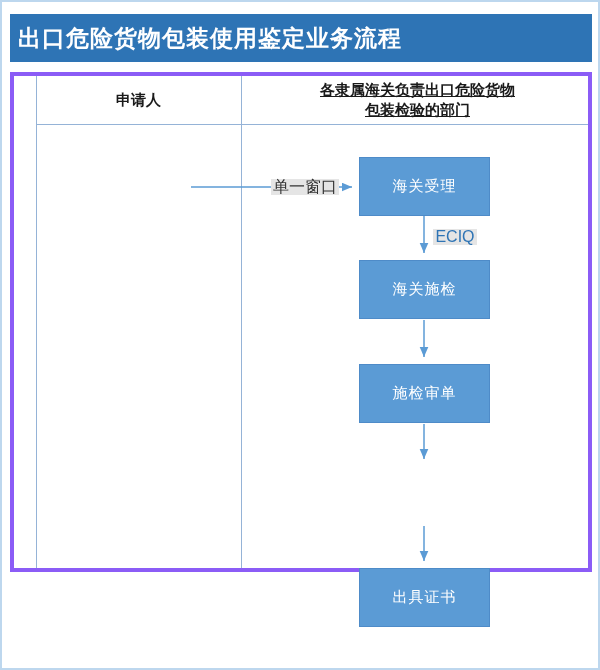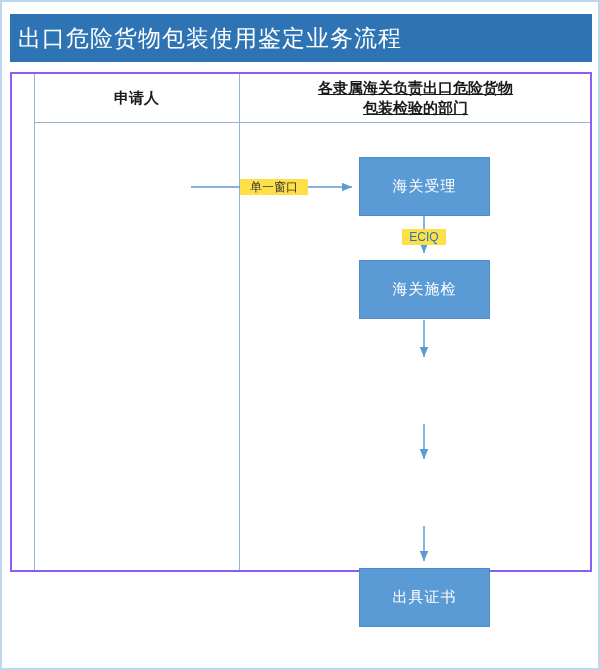--- a/index.html
+++ b/index.html
@@ -14,32 +14,32 @@
     background: #ffffff;
     border: 2px solid #BDD7EE;
     overflow: hidden;
   }
   .title-bar {
     position: absolute;
     left: 8px; top: 12px;
     width: 582px; height: 48px;
     background: #2E74B5;
     color: #ffffff;
-    font-weight: normal;
+    font-weight: bold;
     font-size: 23px;
     letter-spacing: 1px;
     display: flex;
     align-items: center;
     padding-left: 8px;
   }
   .lane-table {
     position: absolute;
     left: 8px; top: 70px;
     width: 582px; height: 500px;
-    border: 2px solid #8b5cf6;
+    border: 4px solid #8b5cf6;
     background: transparent;
   }
   .vline {
     position: absolute;
     top: 0; bottom: 0;
     width: 1px;
     background: #95B3D7;
   }
   .vline.caption-col { left: 22px; }
   .vline.lane-divider { left: 227px; }
@@ -83,25 +83,26 @@
     letter-spacing: 1px;
   }
   .node.enterprise      { left: 75px;  top: 155px; width: 113px; height: 60px; }
   .node.acceptance      { left: 357px; top: 155px; width: 131px; height: 59px; }
   .node.inspection      { left: 357px; top: 258px; width: 131px; height: 59px; text-align: right; }
   .node.review          { left: 357px; top: 362px; width: 131px; height: 59px; }
   .node.onsite          { left: 357px; top: 464px; width: 131px; height: 59px; }
   .node.certificate     { left: 357px; top: 566px; width: 131px; height: 59px; }
   .edge-label {
     position: absolute;
-    background: #fde047;
-    font-size: 12px;
+    background: #e5e5e5;
+    font-size: 16px;
     text-align: center;
     line-height: 16px;
     height: 16px;
+    margin-left: 31px;
   }
   .edge-label.single-window { left: 238px; top: 177px; width: 68px; color: #333333; }
   .edge-label.eciq          { left: 400px; top: 227px; width: 44px; color: #2E74B5; }
 </style>
 </head>
 <body>
 
 <div class="canvas">
 
   <div class="title-bar">出口危险货物包装使用鉴定业务流程</div>
@@ -134,17 +135,20 @@
 
   <div class="edge-label single-window">单一窗口</div>
   <div class="edge-label eciq">ECIQ</div>
 
   <div class="node acceptance">
     <span>海关受理</span>
   </div>
   <div class="node inspection">
     <span>海关施检</span>
   </div>
+  <div class="node review">
+    <span>施检审单</span>
+  </div>
   <div class="node certificate">
     <span>出具证书</span>
   </div>
 
 </div>
 
 </body></html>

